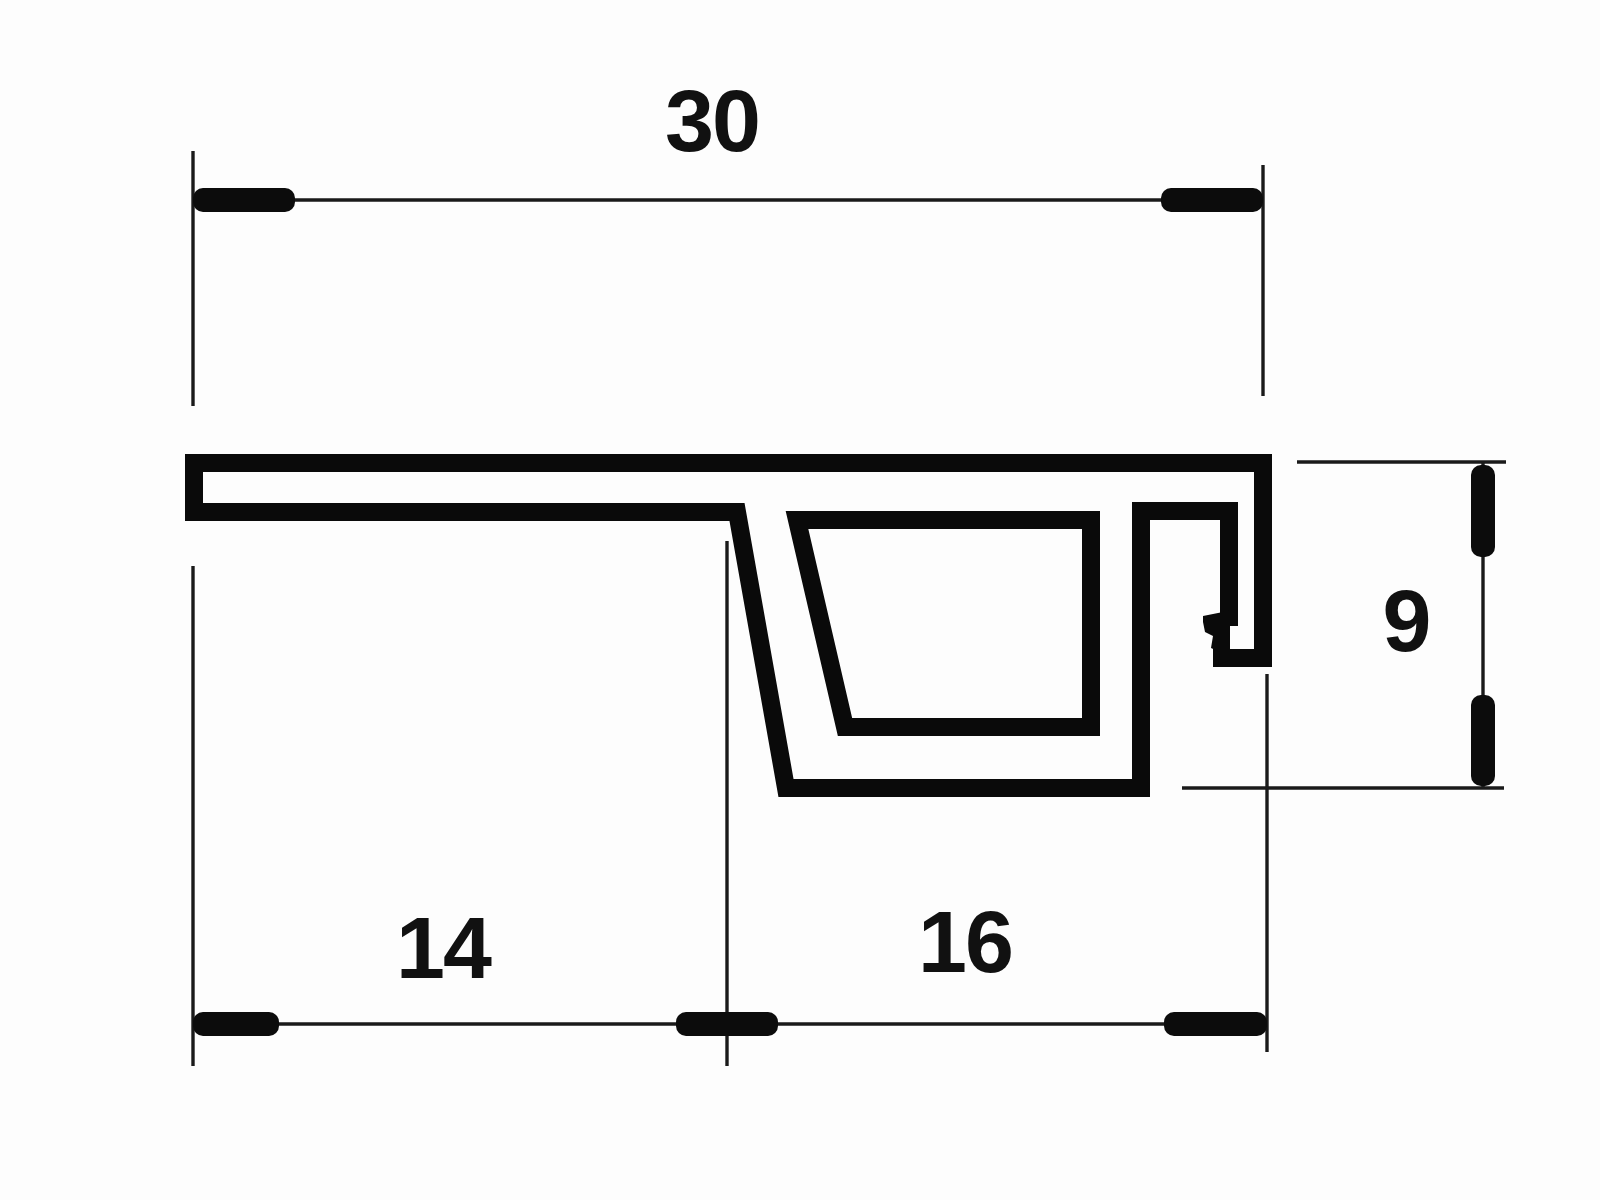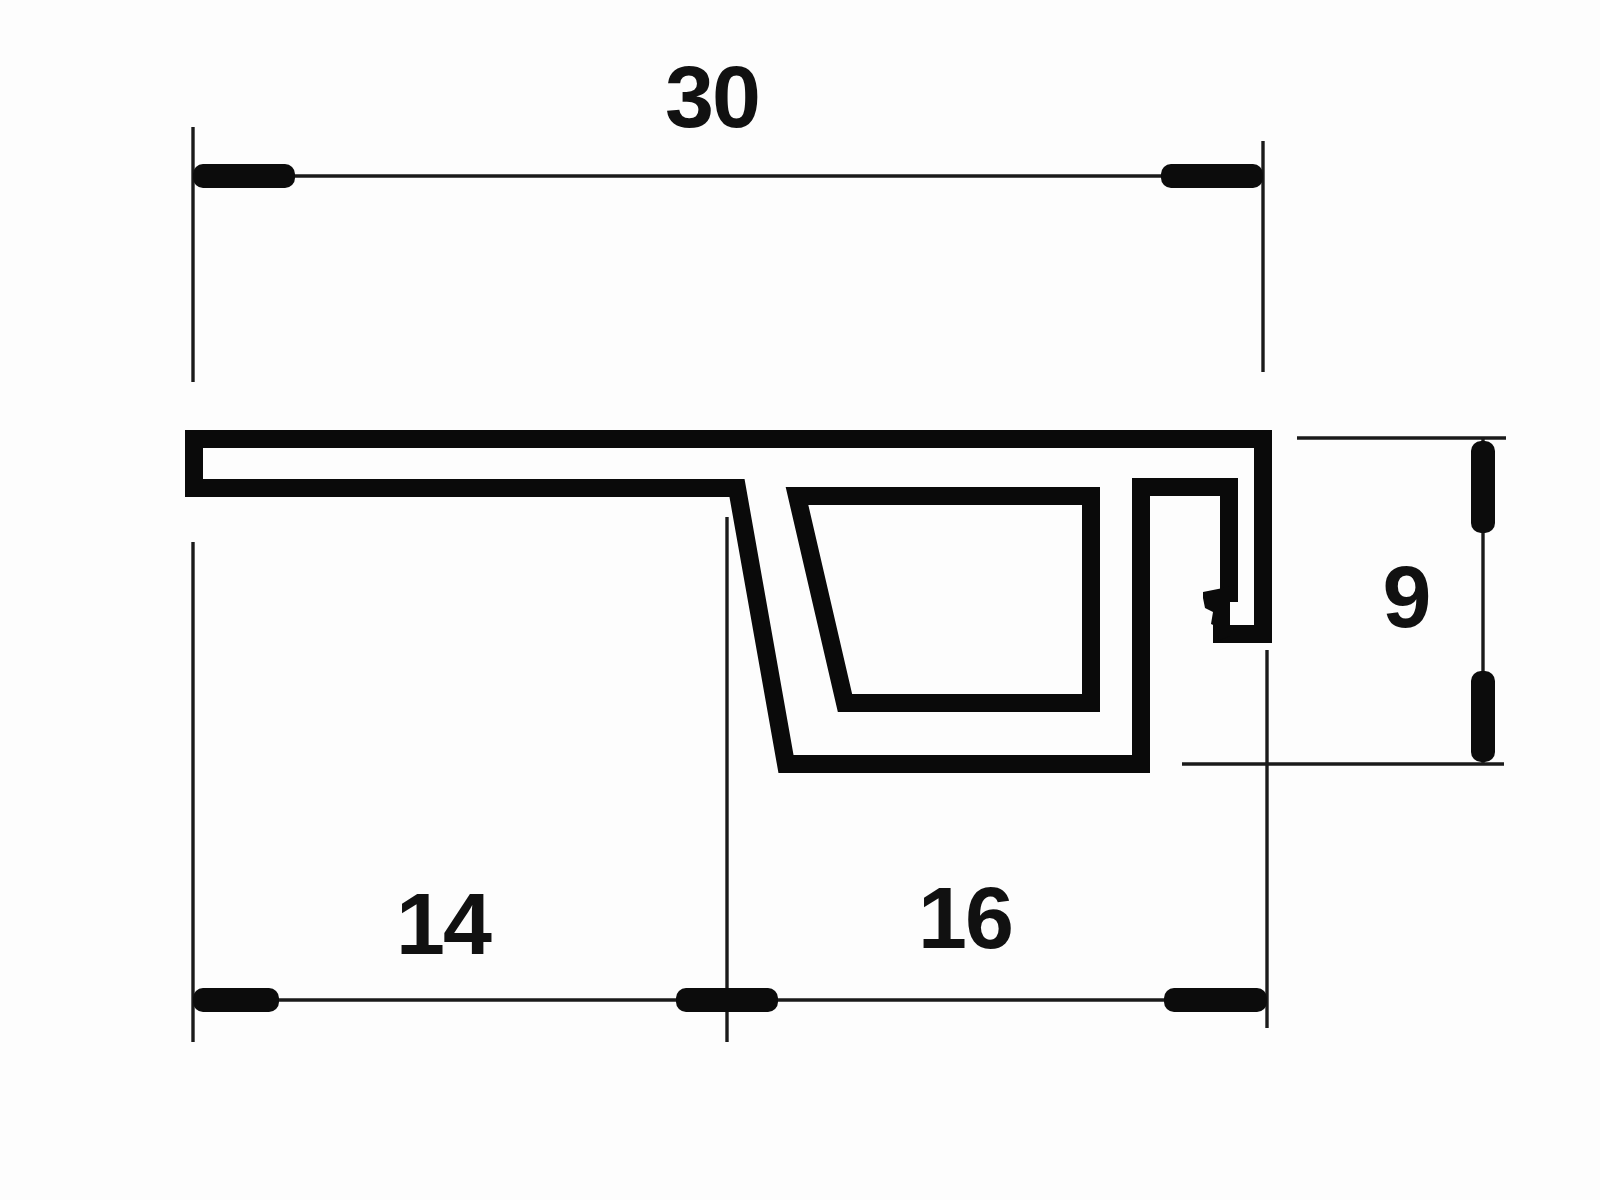--- a/index.html
+++ b/index.html
@@ -8,20 +8,21 @@
     width: 1600px;
     height: 1200px;
     background: #fdfdfd;
     overflow: hidden;
     font-family: "Liberation Sans", sans-serif;
   }
   .canvas {
     position: relative;
     width: 1600px;
     height: 1012px;
+    margin-top: 24px;
   }
   svg { display: block; }
   .dim-text {
     font-family: "Liberation Sans", sans-serif;
     font-weight: 700;
     font-size: 88px;
     fill: #111111;
     letter-spacing: -2px;
   }
   .thin { stroke: #1a1a1a; stroke-width: 3.4; fill: none; }

